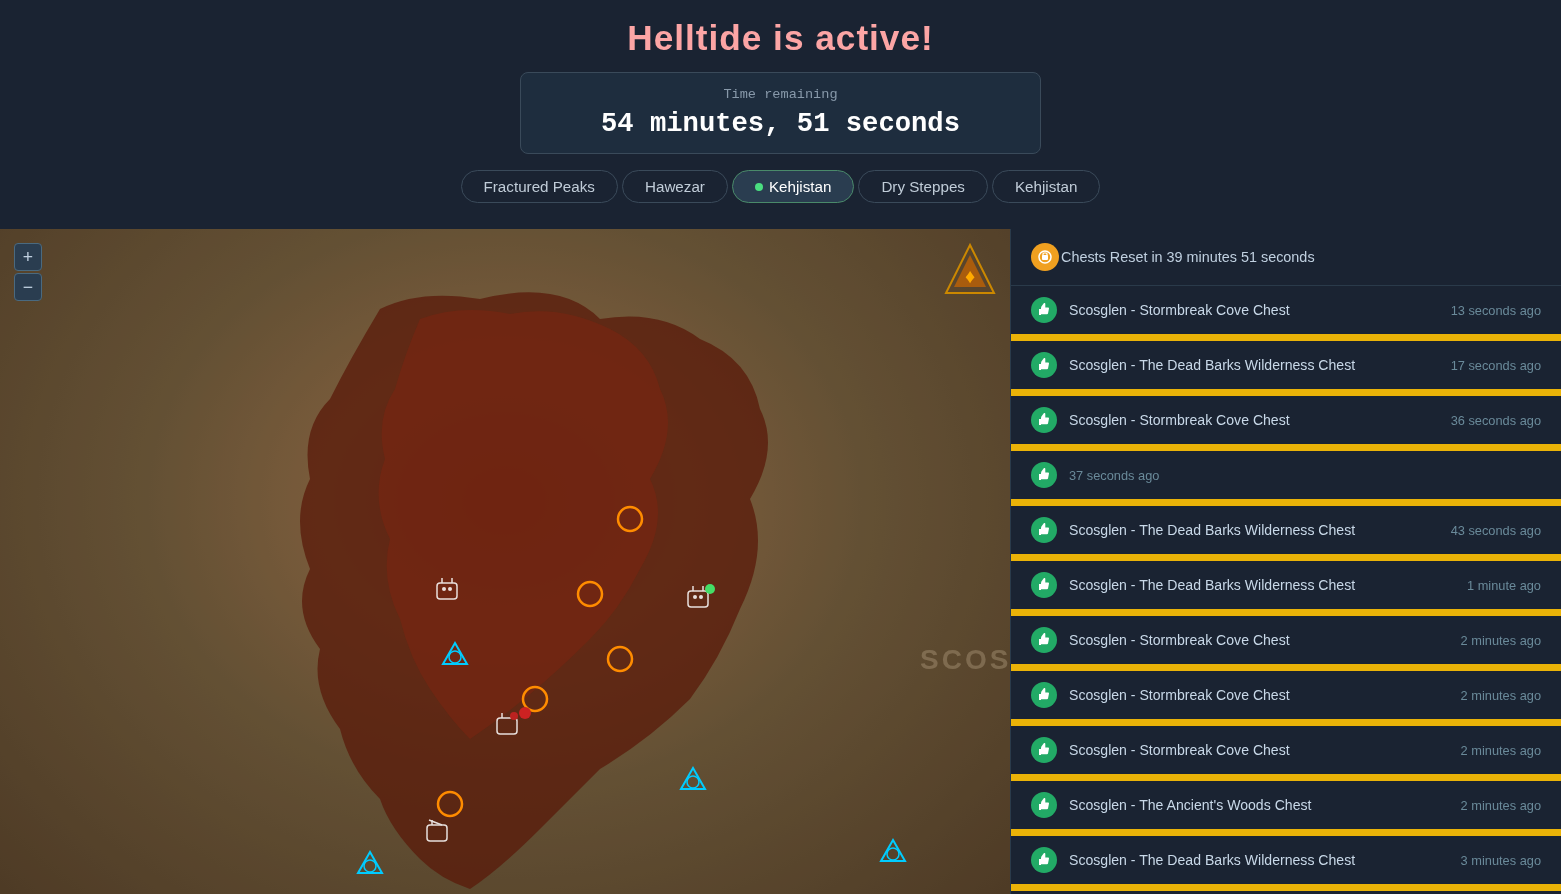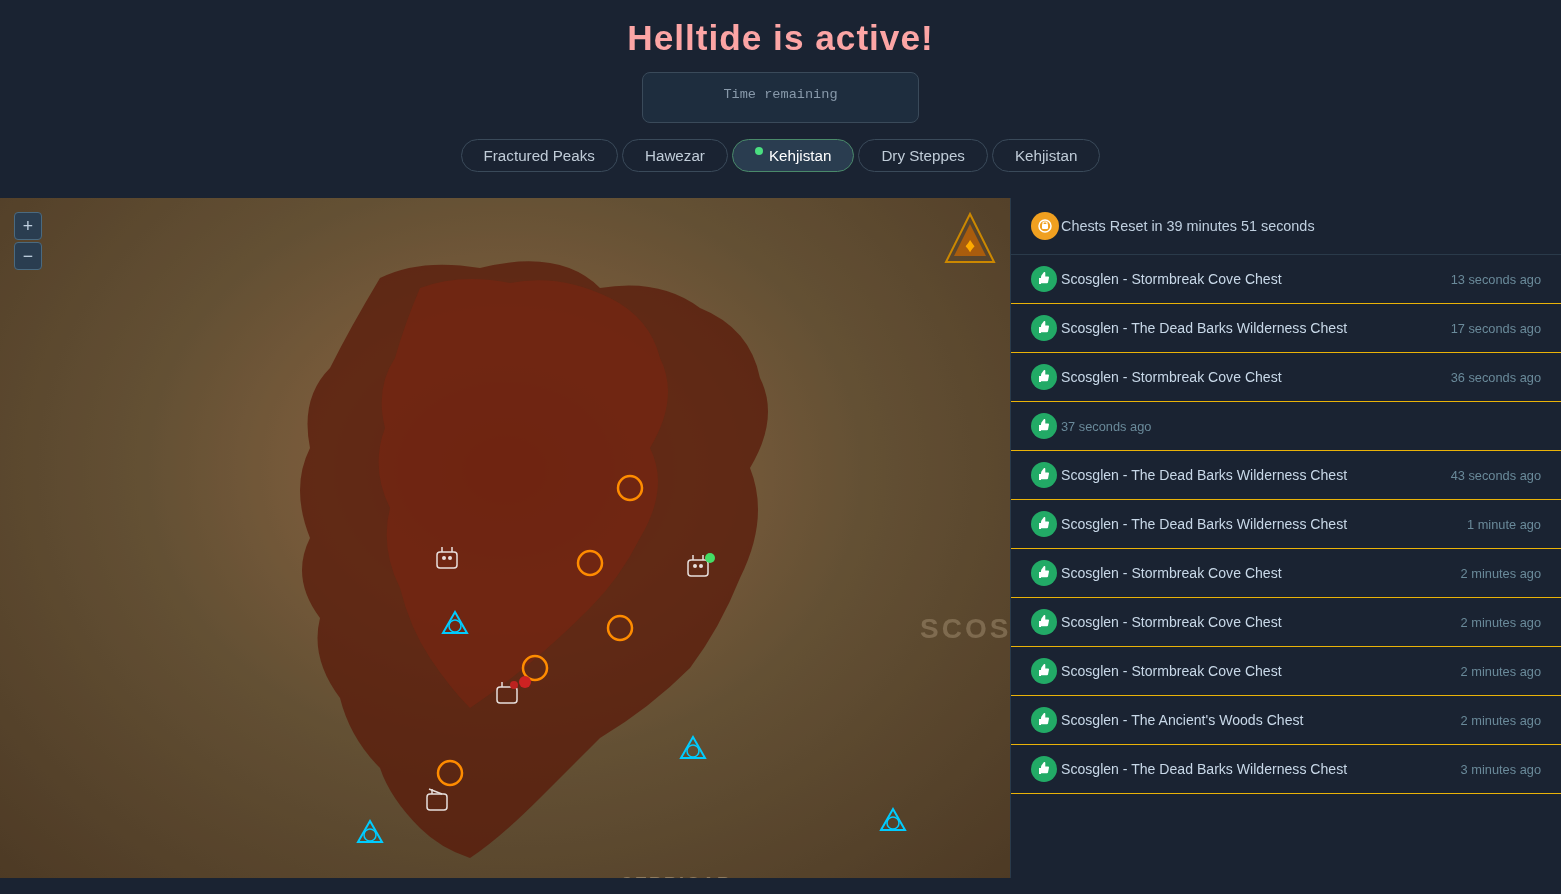--- a/index.html
+++ b/index.html
@@ -57,20 +57,21 @@
 
     .zone-tab {
       padding: 7px 22px;
       border-radius: 20px;
       border: 1px solid #3a4a5a;
       background: transparent;
       color: #c0ccd8;
       font-size: 0.95rem;
       cursor: pointer;
       display: flex;
+      align-items: center;
       gap: 6px;
       transition: background 0.2s;
     }
 
     .zone-tab.active {
       background: #2a3d50;
       border-color: #4a8a6a;
       color: #ffffff;
     }
 
@@ -158,23 +159,23 @@
     }
 
     .chest-reset-text {
       font-size: 0.9rem;
       color: #c0d0e0;
     }
 
     .log-item {
       display: flex;
       align-items: center;
-      gap: 4px;
+      gap: 12px;
       padding: 11px 20px;
-      border-bottom: 1px solid #eab308;
+      border-bottom: 7px solid #eab308;
     }
 
     .log-icon {
       width: 26px;
       height: 26px;
       background: #22aa66;
       border-radius: 50%;
       display: flex;
       align-items: center;
       justify-content: center;
@@ -213,20 +214,21 @@
   </style>
 </head>
 <body>
 
 <div>
 
   <div class="header">
     <h1>Helltide is active!</h1>
     <div class="timer-box">
       <div class="timer-label">Time remaining</div>
+      <div class="timer-value">54 minutes, 51 seconds</div>
     </div>
 
     
     <div class="zone-tabs">
       <button class="zone-tab">
         <span>Fractured Peaks</span>
       </button>
       <button class="zone-tab">
         <span>Hawezar</span>
       </button>

